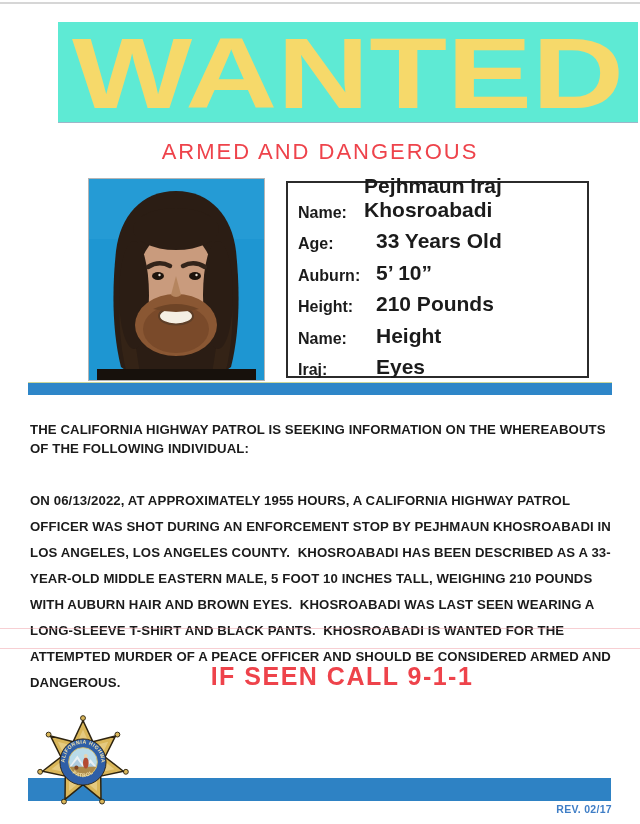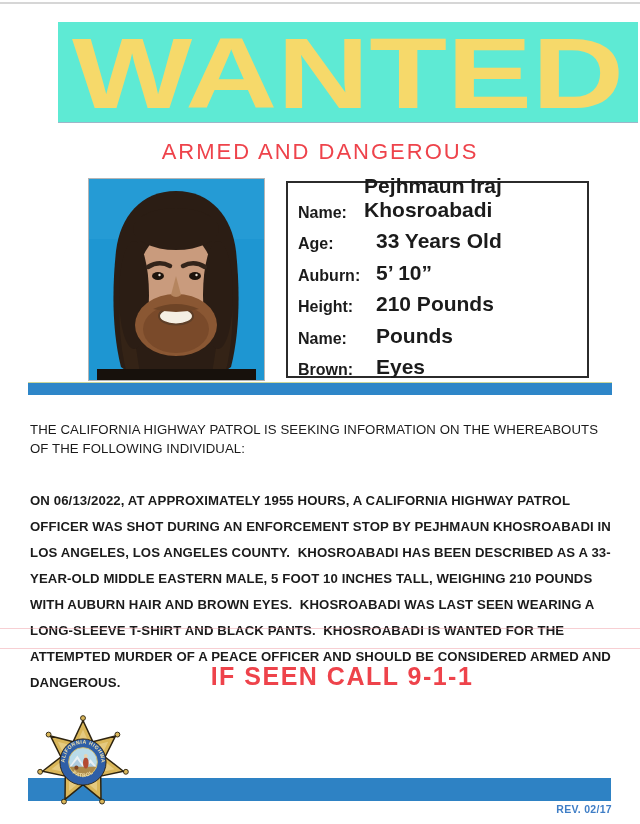--- a/index.html
+++ b/index.html
@@ -50,21 +50,21 @@
   .info-label { width:66px; font-size:16px; font-weight:bold; color:#1b1b1b; }
   .info-value { font-size:21px; font-weight:bold; color:#1b1b1b; }
 
   
   .stripe-mid { position:absolute; left:28px; top:383px; width:584px; height:12px; background:#2e86c8; box-shadow:0 -1px 0 #cdd79a; }
   .stripe-bottom { position:absolute; left:28px; top:778px; width:583px; height:23px; background:#2e82c4; }
 
   
   .intro-text {
     position:absolute; left:30px; top:420px; width:600px;
-    font-size:13.2px; font-weight:normal; color:#1b1b1b;
+    font-size:13.2px; font-weight:bold; color:#1b1b1b;
     line-height:19px; white-space:pre; letter-spacing:0.1px;
   }
   .body-text {
     position:absolute; left:30px; top:488px; width:600px;
     font-size:13.2px; font-weight:bold; color:#1b1b1b;
     line-height:26px; white-space:pre; letter-spacing:0.1px;
   }
   .faint-line { position:absolute; left:0; width:640px; height:1px; background:rgba(238,148,158,0.45); }
   .faint-line.l1 { top:628px; }
   .faint-line.l2 { top:648px; }
@@ -144,24 +144,24 @@
     <div class="info-row">
       <span class="info-label">Auburn:</span>
       <span class="info-value">5’ 10”</span>
     </div>
     <div class="info-row">
       <span class="info-label">Height:</span>
       <span class="info-value">210 Pounds</span>
     </div>
     <div class="info-row">
       <span class="info-label">Name:</span>
-      <span class="info-value">Pounds</span>
-    </div>
-    <div class="info-row">
-      <span class="info-label">Brown:</span>
+      <span class="info-value">Height</span>
+    </div>
+    <div class="info-row">
+      <span class="info-label">Iraj:</span>
       <span class="info-value">Eyes</span>
     </div>
   </div>
 
   <div class="stripe-mid"></div>
 
   <div class="intro-text">THE CALIFORNIA HIGHWAY PATROL IS SEEKING INFORMATION ON THE WHEREABOUTS
 OF THE FOLLOWING INDIVIDUAL:</div>
 
   <div class="body-text">ON 06/13/2022, AT APPROXIMATELY 1955 HOURS, A CALIFORNIA HIGHWAY PATROL

